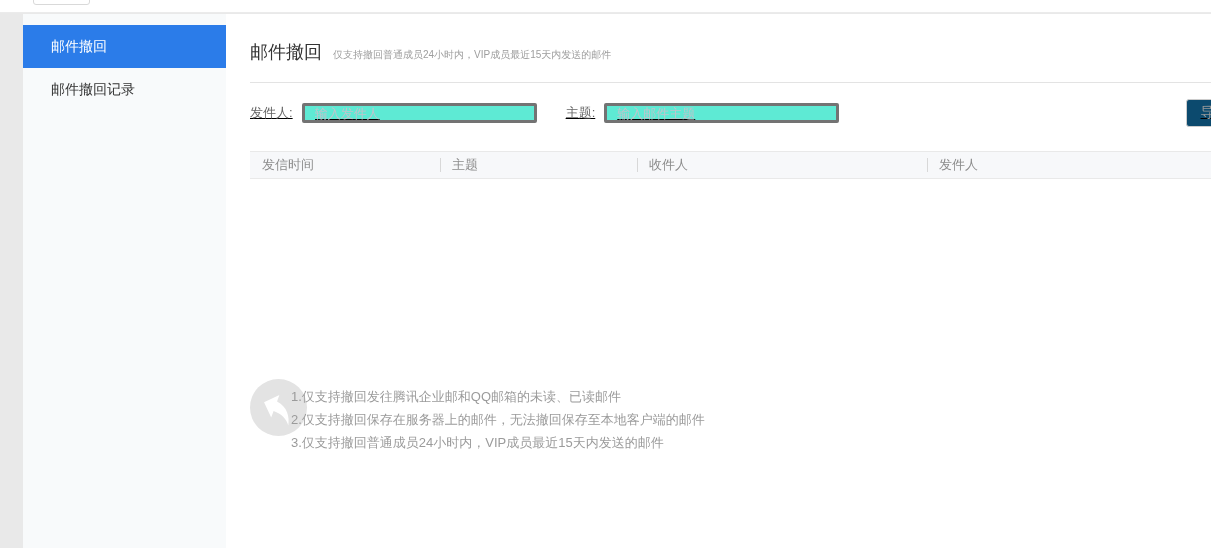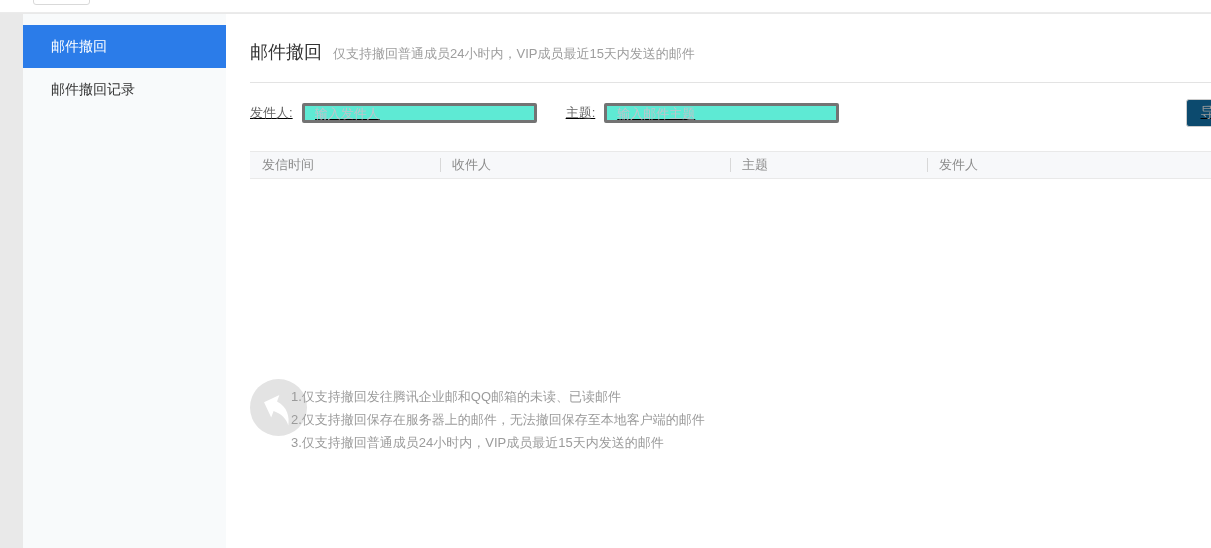--- a/index.html
+++ b/index.html
@@ -36,21 +36,21 @@
   .side-item.active { background:#2b7ce9; color:#fff; }
 
   
   .content { flex:1; padding:0 23px 0 24px; position:relative; }
 
   .title-row {
     padding-top:26px; padding-bottom:18px; border-bottom:1px solid #e3e3e3;
     display:flex; align-items:baseline;
   }
   .page-title { font-size:18px; color:#333; font-weight:400; }
-  .page-subtitle { font-size:13px; color:#9d9d9d; margin-left:11px; }
+  .page-subtitle { font-size:10px; color:#9d9d9d; margin-left:11px; }
 
   .filter-row { margin-top:16px; height:28px; display:flex; align-items:center;text-decoration:underline; }
   .filter-label { font-size:13px; color:#666; margin-right:9px; white-space:nowrap; }
   .filter-label.second { margin-left:29px; }
   .filter-input {
     width:235px; height:20px; border:3px solid #737373; border-radius:2px;
     padding:0 10px; font-size:13px; color:#333; background:#5eead4; outline:none;
     font-family:"Liberation Sans","DejaVu Sans",sans-serif;
   }
   .filter-input::placeholder { color:#bfc5cc; opacity:1; }
@@ -111,22 +111,22 @@
     <div class="filter-row">
       <span class="filter-label">发件人:</span>
       <input class="filter-input" type="text" placeholder="输入发件人" style="">
       <span class="filter-label second">主题:</span>
       <input class="filter-input" type="text" placeholder="输入邮件主题" style="">
       <button class="export-btn">导出记录</button>
     </div>
 
     <div class="table-header">
       <div class="th th-time">发信时间</div>
+      <div class="th th-subject">主题</div>
       <div class="th th-recipient">收件人</div>
-      <div class="th th-subject">主题</div>
       <div class="th th-sender">发件人</div>
       <div class="th th-action">操作</div>
     </div>
 
     <div class="empty-state">
       <svg class="recall-icon" viewBox="0 0 24 24" aria-hidden="true">
         <circle cx="12" cy="12" r="12" fill="#e3e3e3"></circle>
         <g transform="rotate(20 12 12) translate(12 12) scale(0.72) translate(-12 -12)">
           <path d="M10 9 V5 l-7 7 7 7 v-4.1 c5 0 8.5 1.6 11 5.1 -1 -5 -4 -10 -11 -11 z" fill="#ffffff"></path>
         </g>

